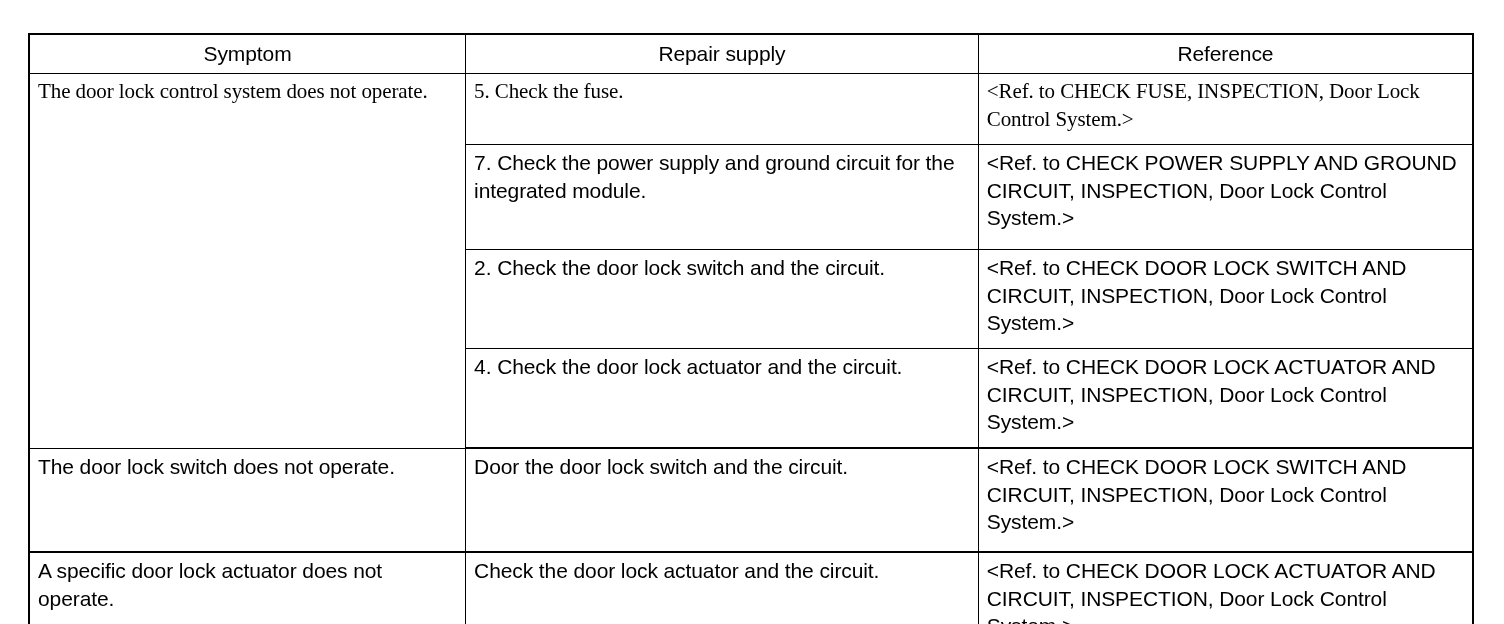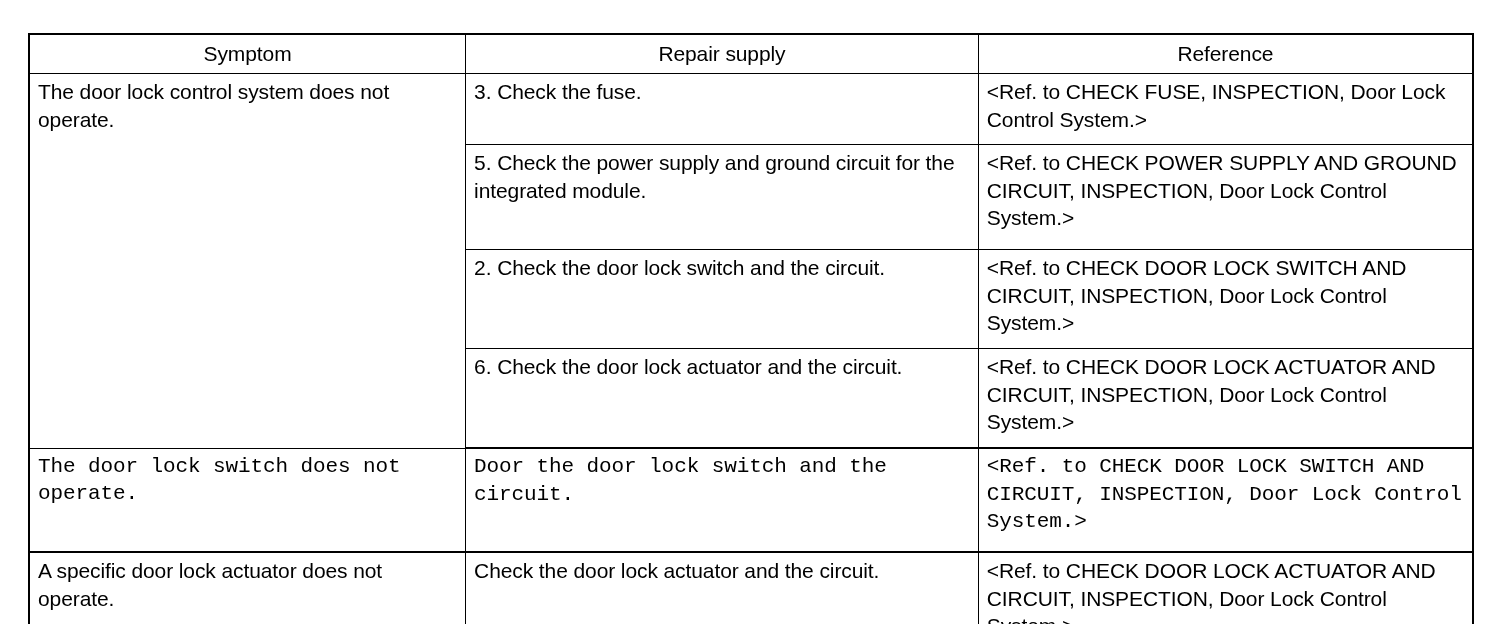--- a/index.html
+++ b/index.html
@@ -54,25 +54,25 @@
   .diag-table thead th {
     text-align: center;
     vertical-align: middle;
     height: 34px;
     padding: 2px 6px;
     font-weight: 400;
     border-bottom: 1px solid #000000;
   }
 
   
-  tr.r1 td { height: 62px; }
+  tr.r1 td { height: 62px; font-family: Liberation Serif, serif; }
   tr.r2 td { height: 96px; }
   tr.r3 td { height: 90px; }
   tr.r4 td { height: 90px; }
-  tr.r5 td { height: 94px; font-family: Liberation Mono, monospace; }
+  tr.r5 td { height: 94px; }
   tr.r6 td { height: 93px; }
 
   
   tr.group-end > td { border-bottom: 2px solid #000000; }
 
   .rowspan-cell { vertical-align: top; }
 </style>
 </head>
 <body>
 
@@ -90,36 +90,36 @@
         <th>Symptom</th>
         <th>Repair supply</th>
         <th>Reference</th>
       </tr>
     </thead>
 
     <tbody>
 
       <tr class="r1">
         <td class="rowspan-cell" rowspan="4">The door lock control system does not operate.</td>
-        <td>3. Check the fuse.</td>
+        <td>5. Check the fuse.</td>
         <td class="ref-cell">&lt;Ref. to          CHECK FUSE, INSPECTION, Door Lock Control System.&gt;</td>
       </tr>
 
       <tr class="r2">
-        <td>5. Check the power supply and ground circuit for the integrated module.</td>
+        <td>7. Check the power supply and ground circuit for the integrated module.</td>
         <td class="ref-cell">&lt;Ref. to          CHECK POWER SUPPLY AND GROUND CIRCUIT, INSPECTION, Door Lock Control System.&gt;</td>
       </tr>
 
       <tr class="r3">
         <td>2. Check the door lock switch and the circuit.</td>
         <td class="ref-cell">&lt;Ref. to          CHECK DOOR LOCK SWITCH AND CIRCUIT, INSPECTION, Door Lock Control System.&gt;</td>
       </tr>
 
       <tr class="r4 group-end">
-        <td>6. Check the door lock actuator and the circuit.</td>
+        <td>4. Check the door lock actuator and the circuit.</td>
         <td class="ref-cell">&lt;Ref. to          CHECK DOOR LOCK ACTUATOR AND CIRCUIT, INSPECTION, Door Lock Control System.&gt;</td>
       </tr>
 
       <tr class="r5 group-end">
         <td class="rowspan-cell">The door lock switch does not operate.</td>
         <td>Door the door lock switch and the circuit.</td>
         <td class="ref-cell">&lt;Ref. to          CHECK DOOR LOCK SWITCH AND CIRCUIT, INSPECTION, Door Lock Control System.&gt;</td>
       </tr>
 
       <tr class="r6">

